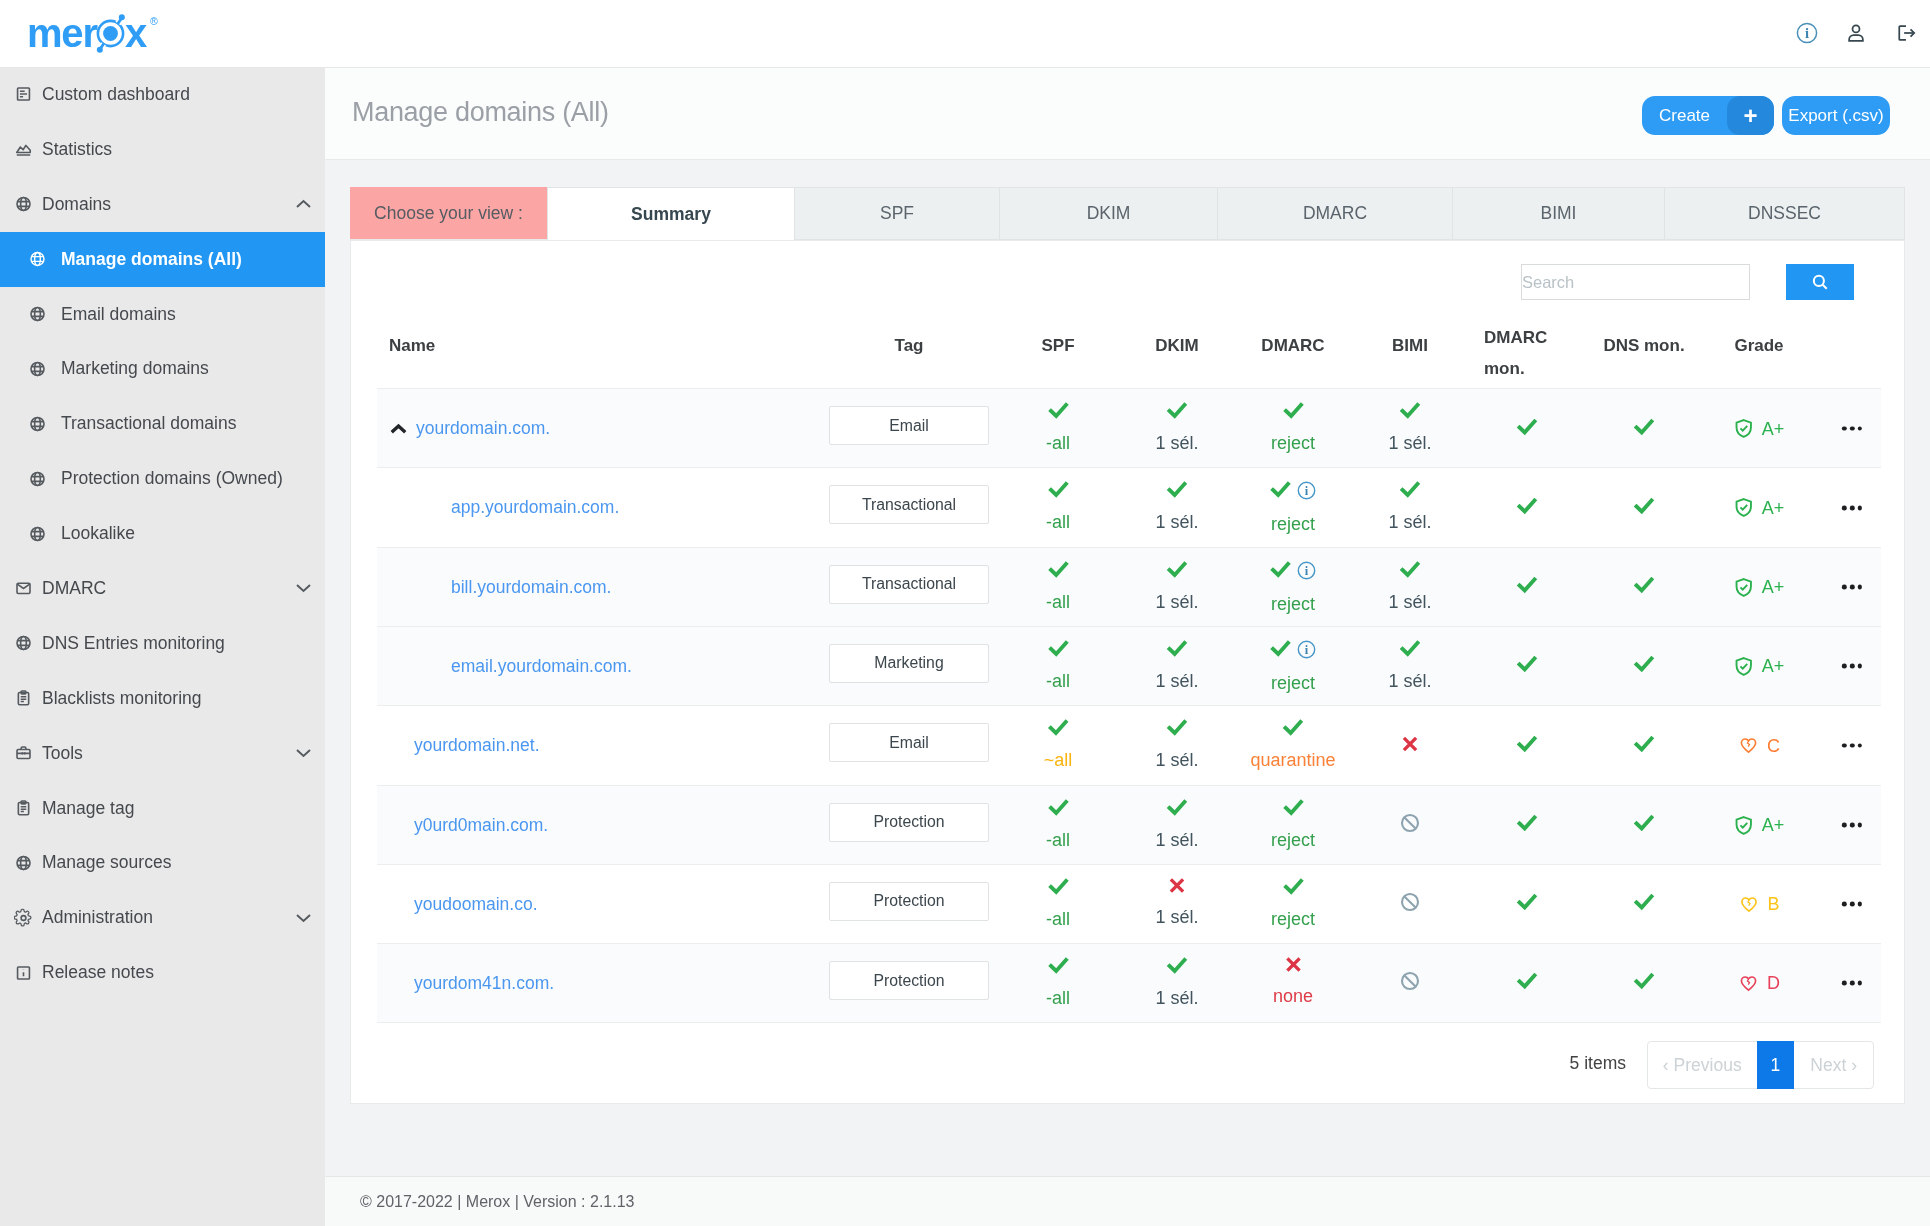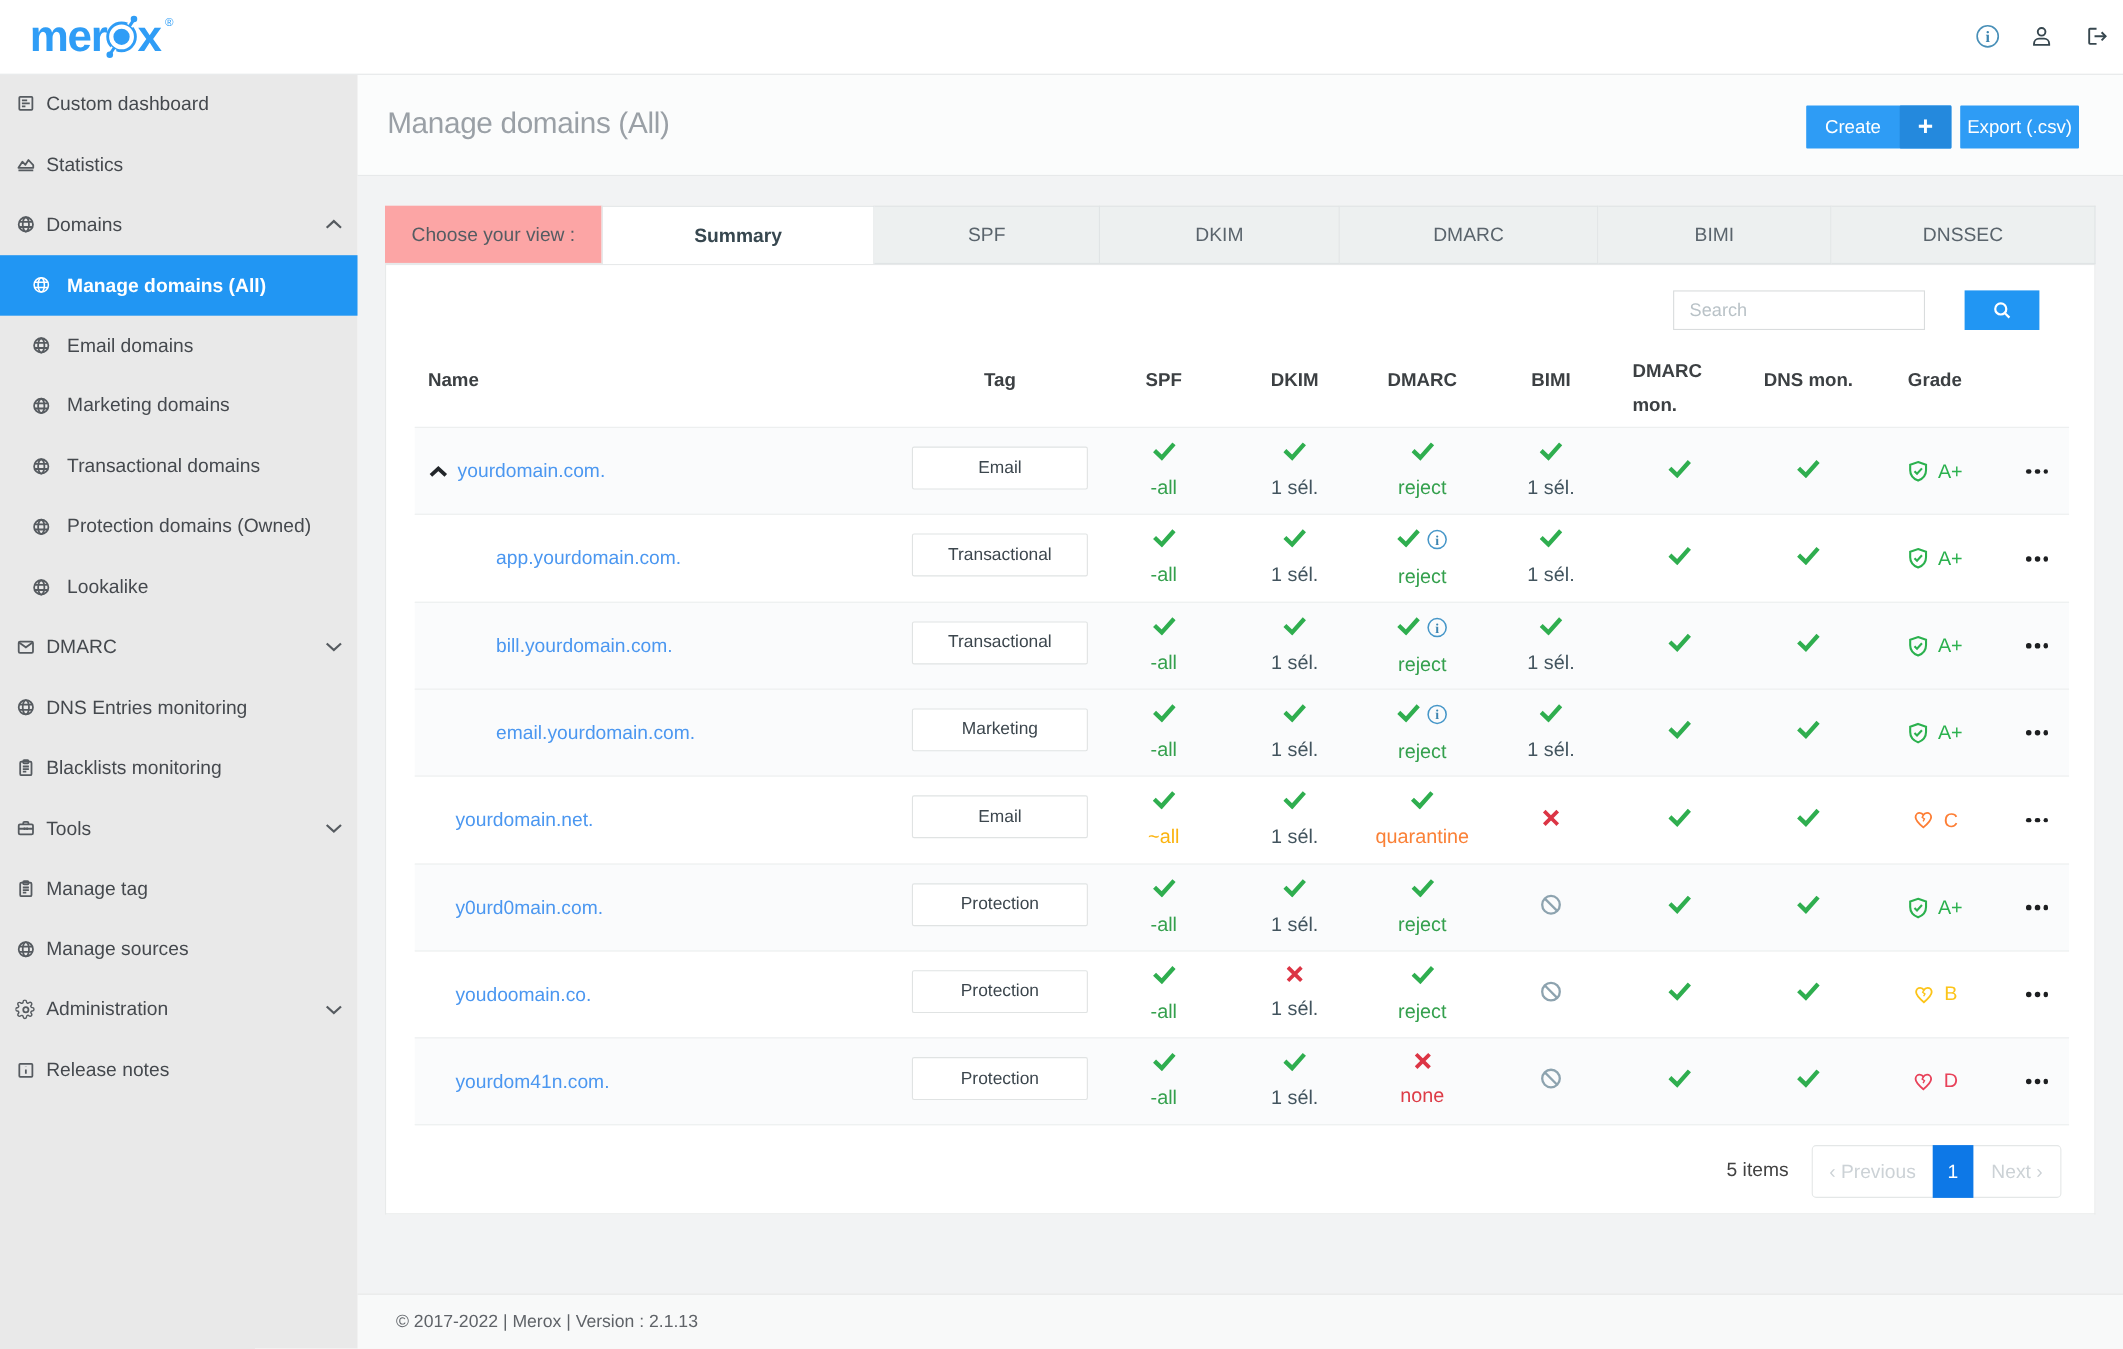--- a/index.html
+++ b/index.html
@@ -15,21 +15,21 @@
 .mi .ic { position:absolute; left:14px; top:50%; transform:translateY(-50%); width:19px; height:19px; }
 .mi .ic2 { left:28px; }
 .mi .lb { position:absolute; left:42px; }
 .mi .lb2 { left:61px; }
 .mi .chev { position:absolute; right:13px; top:50%; transform:translateY(-50%); }
 .mi.active { background:#2196f3; color:#fff; font-weight:bold; }
 
 .main { position:absolute; left:325px; top:68px; width:1605px; height:1158px; background:#f2f3f4; }
 .titlebar { position:absolute; left:0; top:0; width:1605px; height:92px; background:#fbfcfc; border-bottom:1px solid #e7e9ea; }
 .titlebar h1 { position:absolute; left:27px; top:29px; font-size:27px; font-weight:400; color:#9aa0a6; letter-spacing:-0.3px; }
-.btn { position:absolute; top:28px; height:39px; background:#2e9cf5; color:#fff; font-size:17px; display:flex; align-items:center; justify-content:center; border-radius:1px; }
+.btn { position:absolute; top:28px; height:39px; background:#2e9cf5; color:#fff; font-size:17px; display:flex; align-items:center; justify-content:center; border-radius:13px; }
 
 .tabs { position:absolute; left:25px; top:119px; height:53px; display:flex; z-index:5; }
 .tab { height:53px; display:flex; align-items:center; justify-content:center; font-size:17.5px; color:#5a646c; background:#edf0f0; border:1px solid #e0e4e5; border-left:none; }
 .tab.lbl { background:#fca5a5; border:none; border-bottom:1px solid #e7e9ea; color:#555c62; }
 .tab.on { background:#fff; border-bottom:none; color:#37474f; font-weight:bold; border-left:1px solid #e0e4e5; }
 
 .card { position:absolute; left:25px; top:172px; width:1555px; height:864px; background:#fff; border:1px solid #e8eaea; border-top:1px solid #e7e9ea; }
 
 .thead { position:absolute; left:26px; top:0; width:1504px; height:147px; }
 .th { position:absolute; font-weight:bold; font-size:17px; color:#3c4043; }
@@ -250,21 +250,21 @@
   <div class="tabs">
     <div class="tab lbl" style="width:197px;">Choose your view :</div>
     <div class="tab on" style="width:248px;">Summary</div>
     <div class="tab" style="width:205px;">SPF</div>
     <div class="tab" style="width:218px;">DKIM</div>
     <div class="tab" style="width:235px;">DMARC</div>
     <div class="tab" style="width:212px;">BIMI</div>
     <div class="tab" style="width:240px;">DNSSEC</div>
   </div>
   <div class="card">
-    <div style="position:absolute; left:1170px; top:23px; width:229px; height:36px; border:1px solid #d9dcdd; background:#fff; font-size:16.5px; color:#b9c2c7; line-height:34px; padding-left:14px;">Search</div>
+    <div style="position:absolute; left:1170px; top:23px; width:229px; height:36px; border:1px solid #d9dcdd; background:#fff; font-size:16.5px; color:#b9c2c7; line-height:34px; padding-left:0;">Search</div>
     <div style="position:absolute; left:1435px; top:23px; width:68px; height:36px; background:#2196f3; display:flex; align-items:center; justify-content:center;">
       <svg width="18" height="18" viewBox="0 0 24 24" fill="none" stroke="#fff" stroke-width="2.7">
           <circle cx="10.5" cy="10.5" r="6.7"></circle>
           <path d="M15.6 15.6 L21 21"></path>
         </svg>
     </div>
     <div class="thead">
       <div class="th" style="left:12px; top:95px;">Name</div>
       <div class="th" style="left:506px; top:95px; width:52px; text-align:center;">Tag</div>
       <div class="th" style="left:655px; top:95px; width:52px; text-align:center;">SPF</div>

